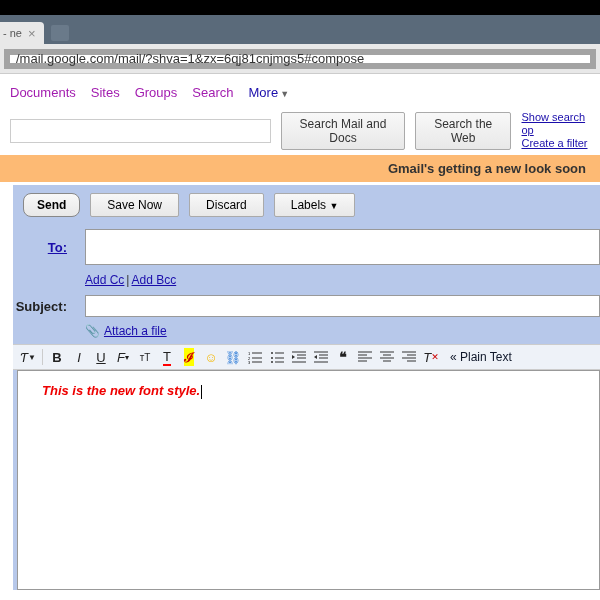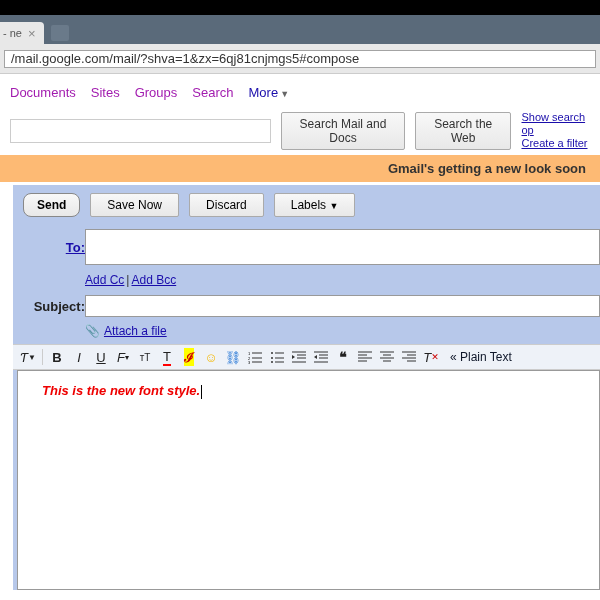--- a/index.html
+++ b/index.html
@@ -3,38 +3,38 @@
 <meta charset="utf-8">
 <style>
 *{box-sizing:border-box;margin:0;padding:0}
 body{font-family:Arial,sans-serif;width:600px;height:600px;overflow:hidden;font-size:13px;background:#fff}
 .blackbar{background:#000;height:15px}
 .tabbar{background:#5a6a7a;height:29px;position:relative}
 .tab{background:#e8e8e8;border-radius:4px 4px 0 0;display:inline-flex;align-items:center;height:22px;margin-top:7px;margin-left:-5px;padding:0 8px;font-size:11px;color:#555;position:relative}
 .tab-close{margin-left:6px;color:#888;cursor:pointer;font-size:13px}
 .newtab{display:inline-block;background:#6a7a8a;width:18px;height:16px;margin-left:4px;margin-top:10px;border-radius:2px;vertical-align:top}
 .urlbar{background:#e8e8e8;height:30px;display:flex;align-items:center;padding:0 4px;border-bottom:1px solid #ccc}
-.url{background:#fff;border:1px solid #a3a3a3;height:18px;flex:1;padding:4px 6px;font-size:13px;color:#333;display:flex;align-items:center}
+.url{background:#fff;border:6px solid #a3a3a3;height:18px;flex:1;padding:4px 6px;font-size:13px;color:#333;display:flex;align-items:center}
 .whitespace{height:7px;background:#fff}
 .navlinks{padding:4px 10px;display:flex;gap:15px;font-size:13px}
 .navlinks a{color:#a21caf;text-decoration:none;cursor:pointer}
 .navlinks .more{color:#1a0dab}
 .more-arrow{font-size:9px;color:#666;margin-left:2px}
 .searchrow{padding:7px 10px 3px 10px;display:flex;align-items:center;gap:10px}
 .searchbox{flex:0 0 261px;height:24px;border:1px solid #ccc;padding:0 4px}
 .btn{background:linear-gradient(#f8f8f8,#e8e8e8);border:1px solid #aaa;border-radius:2px;padding:4px 10px;font-size:12px;cursor:pointer;color:#333}
 .rightlinks{font-size:11px;color:#1a0dab;text-decoration:underline;cursor:pointer;line-height:13px}
 .banner{background:#fdba74;text-align:right;padding:6px 14px;font-size:13px;font-weight:bold;color:#333;margin-top:2px}
 .compose{background:#b7c8ea;margin-left:13px;margin-top:3px;padding:8px 0 0 0}
 .btnrow{display:flex;gap:10px;padding:0 10px 10px 10px;align-items:center}
 .btn-send{font-weight:bold;background:linear-gradient(#f8f8f8,#e8e8e8);border:1px solid #888;border-radius:8px;padding:4px 13px;font-size:12px;cursor:pointer}
 .btn2{background:linear-gradient(#f8f8f8,#e8e8e8);border:1px solid #aaa;border-radius:2px;padding:4px 16px;font-size:12px;cursor:pointer}
 .labels-arrow{font-size:9px}
 .fieldrow{display:flex;align-items:center;padding:2px 0}
-.fieldlabel{width:72px;text-align:right;padding-right:0;font-size:13px}
+.fieldlabel{width:72px;text-align:right;padding-right:18px;font-size:13px}
 .fieldlabel.to a{color:#1a0dab;text-decoration:underline;font-weight:bold}
 .fieldlabel.subj{font-weight:bold;color:#222}
 .fieldinput{flex:1;background:#fff;border:1px solid #999;height:36px}
 .fieldinput.subj{height:22px}
 .linkrow{padding:6px 0 6px 72px;font-size:12px}
 .linkrow a{color:#1a0dab;text-decoration:underline;cursor:pointer}
 .linkrow .sep{color:#333;margin:0 2px}
 .attach{padding:5px 0 6px 72px;font-size:12px;display:flex;align-items:center;gap:4px}
 .clip{color:#555;font-size:12px}
 .attach a{color:#1a0dab;text-decoration:underline;cursor:pointer}

